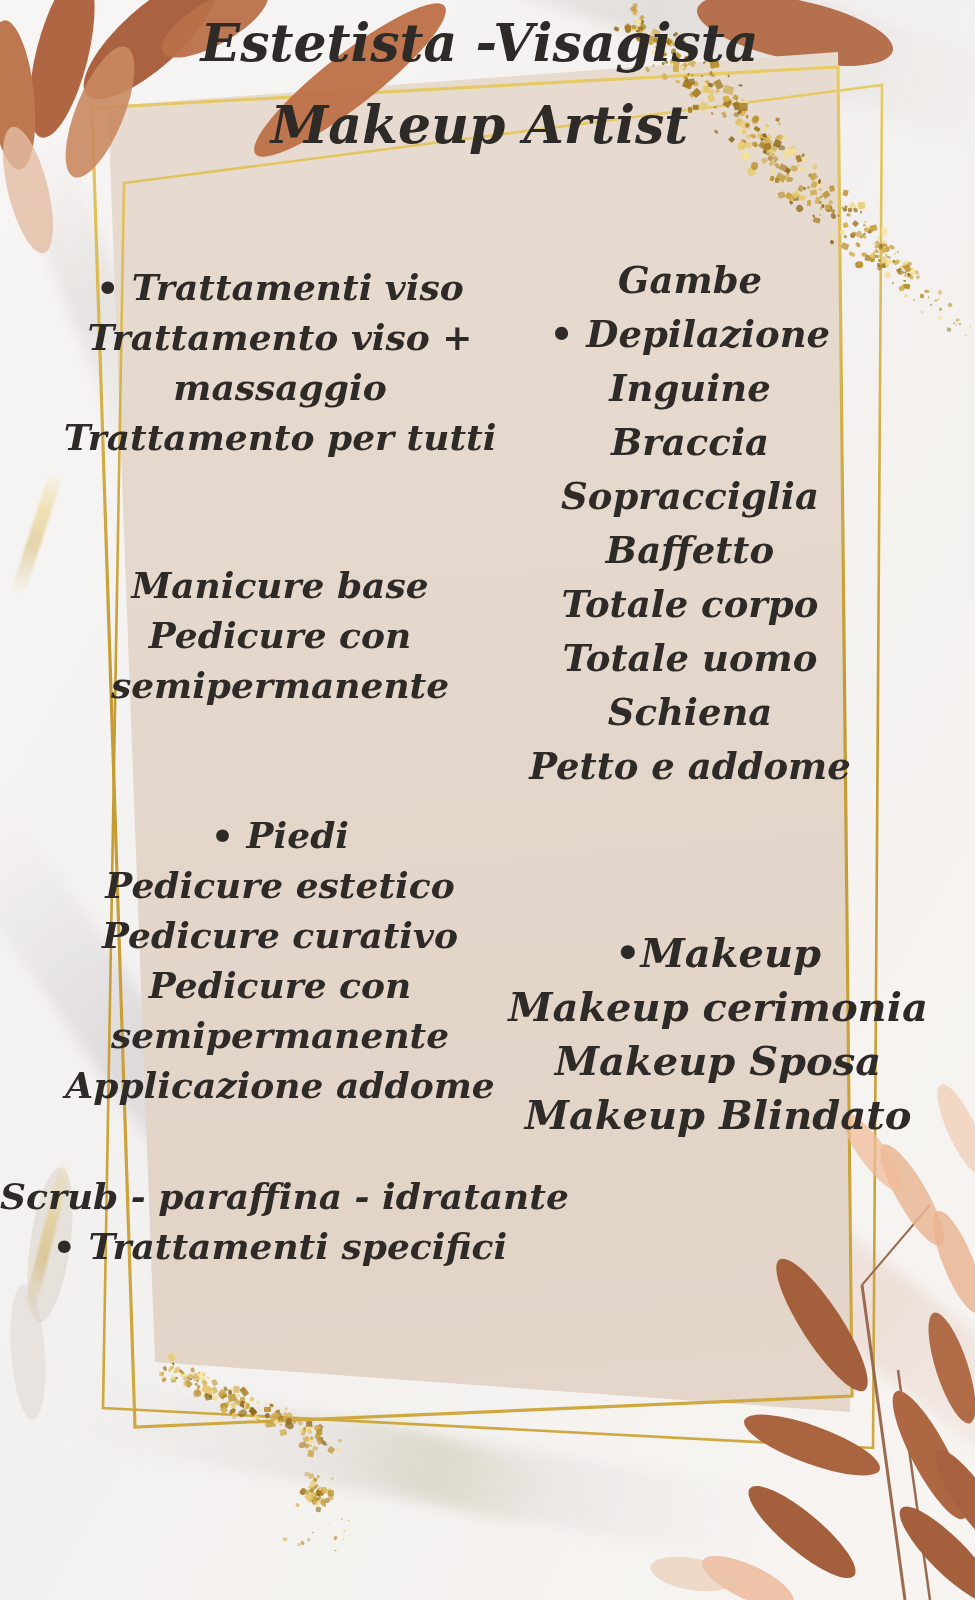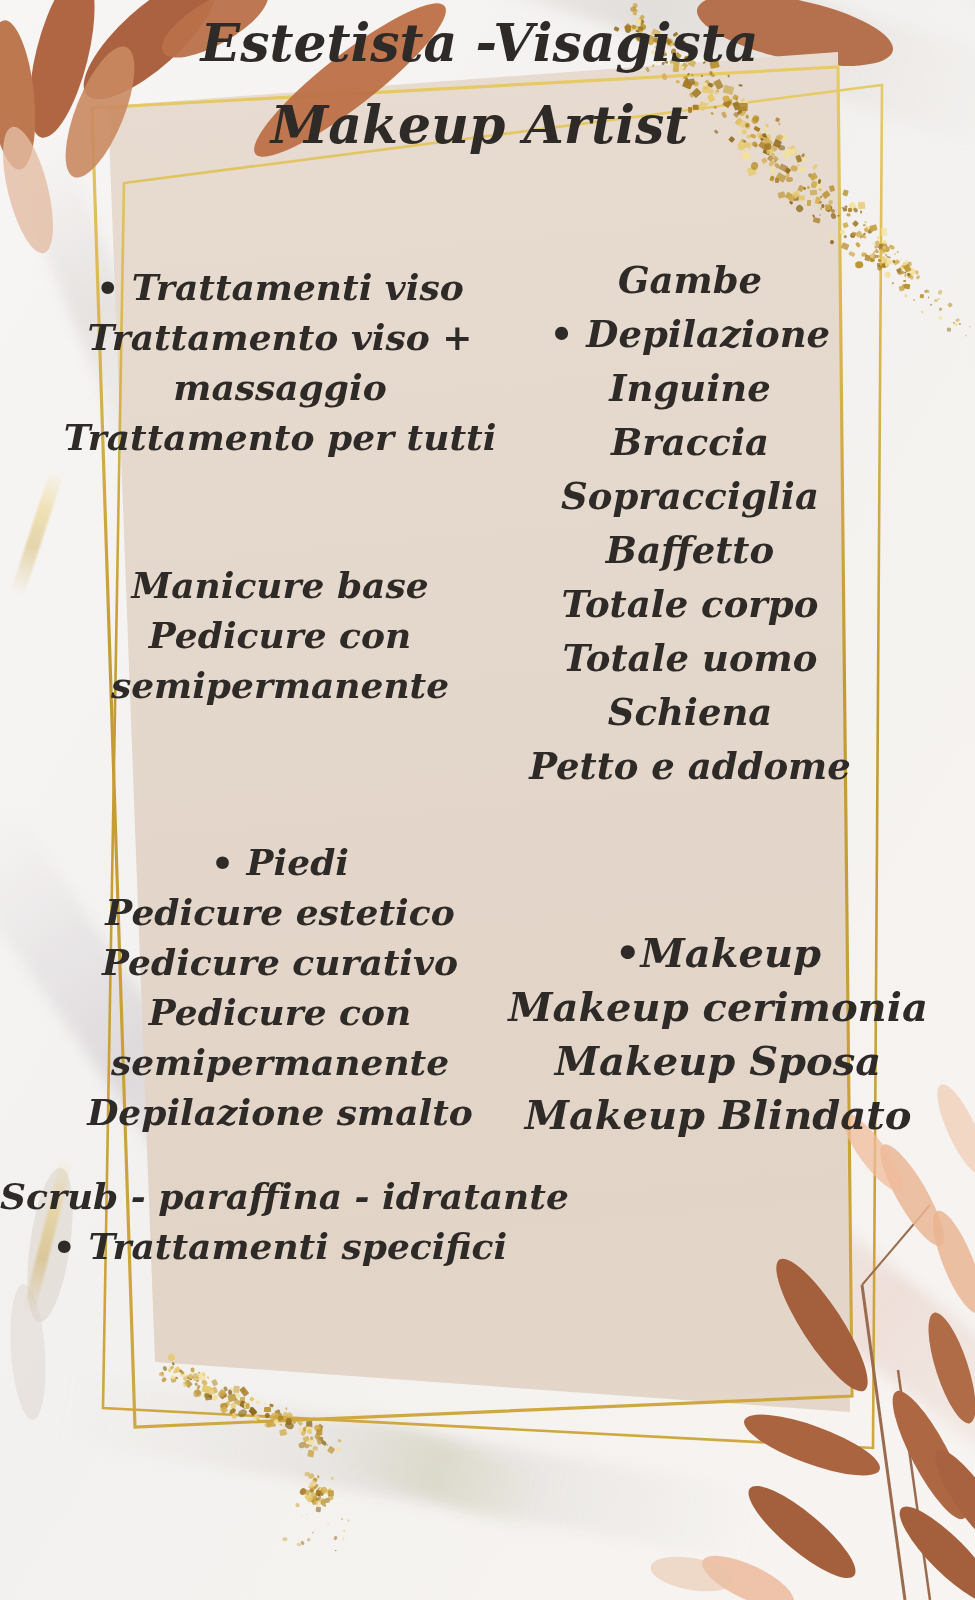--- a/index.html
+++ b/index.html
@@ -43,21 +43,21 @@
   .w2{left:42px;top:1155px;width:12px;height:160px;transform:rotate(14deg);
       background:linear-gradient(180deg,transparent,#e5c253 35%,#c79f38 65%,transparent);}
   
   .flyer-text{position:absolute;color:#2e2a27;font-weight:bold;font-style:italic;}
   .title{left:-8px;top:2px;width:975px;text-align:center;font-size:52px;line-height:82px;
          letter-spacing:0px;}
   .col{position:absolute;text-align:center;}
   .col .line{white-space:nowrap;}
   .col-left{left:0;width:560px;font-size:36px;line-height:50px;}
   .col-right{left:480px;width:420px;font-size:37px;line-height:54px;}
-  .lg1{top:262px}.lg2{top:560px}.lg3{top:837px}.lg4{top:1171px}
+  .lg1{top:262px}.lg2{top:560px}.lg3{top:810px}.lg4{top:1171px}
   .rg1{top:253px;padding-right:20px;}
   .rg2{top:926px;padding-left:28px;font-size:40px;}
   .group{position:absolute;left:0;width:100%;}
 </style>
 </head>
 <body>
 
 <div class="canvas">
 
   <div class="vein v1"></div>
@@ -676,21 +676,21 @@
       <div class="line">Manicure base</div>
       <div class="line">Pedicure con</div>
       <div class="line">semipermanente</div>
     </div>
     <div class="group lg3">
       <div class="line">• Piedi</div>
       <div class="line">Pedicure estetico</div>
       <div class="line">Pedicure curativo</div>
       <div class="line">Pedicure con</div>
       <div class="line">semipermanente</div>
-      <div class="line">Depilazione smalto</div>
+      <div class="line">Applicazione addome</div>
     </div>
     <div class="group lg4">
       <div class="line">Scrub - paraffina - idratante</div>
       <div class="line">• Trattamenti specifici</div>
     </div>
   </div>
 
   <div class="flyer-text col col-right">
     <div class="group rg1">
       <div class="line">Gambe</div>

